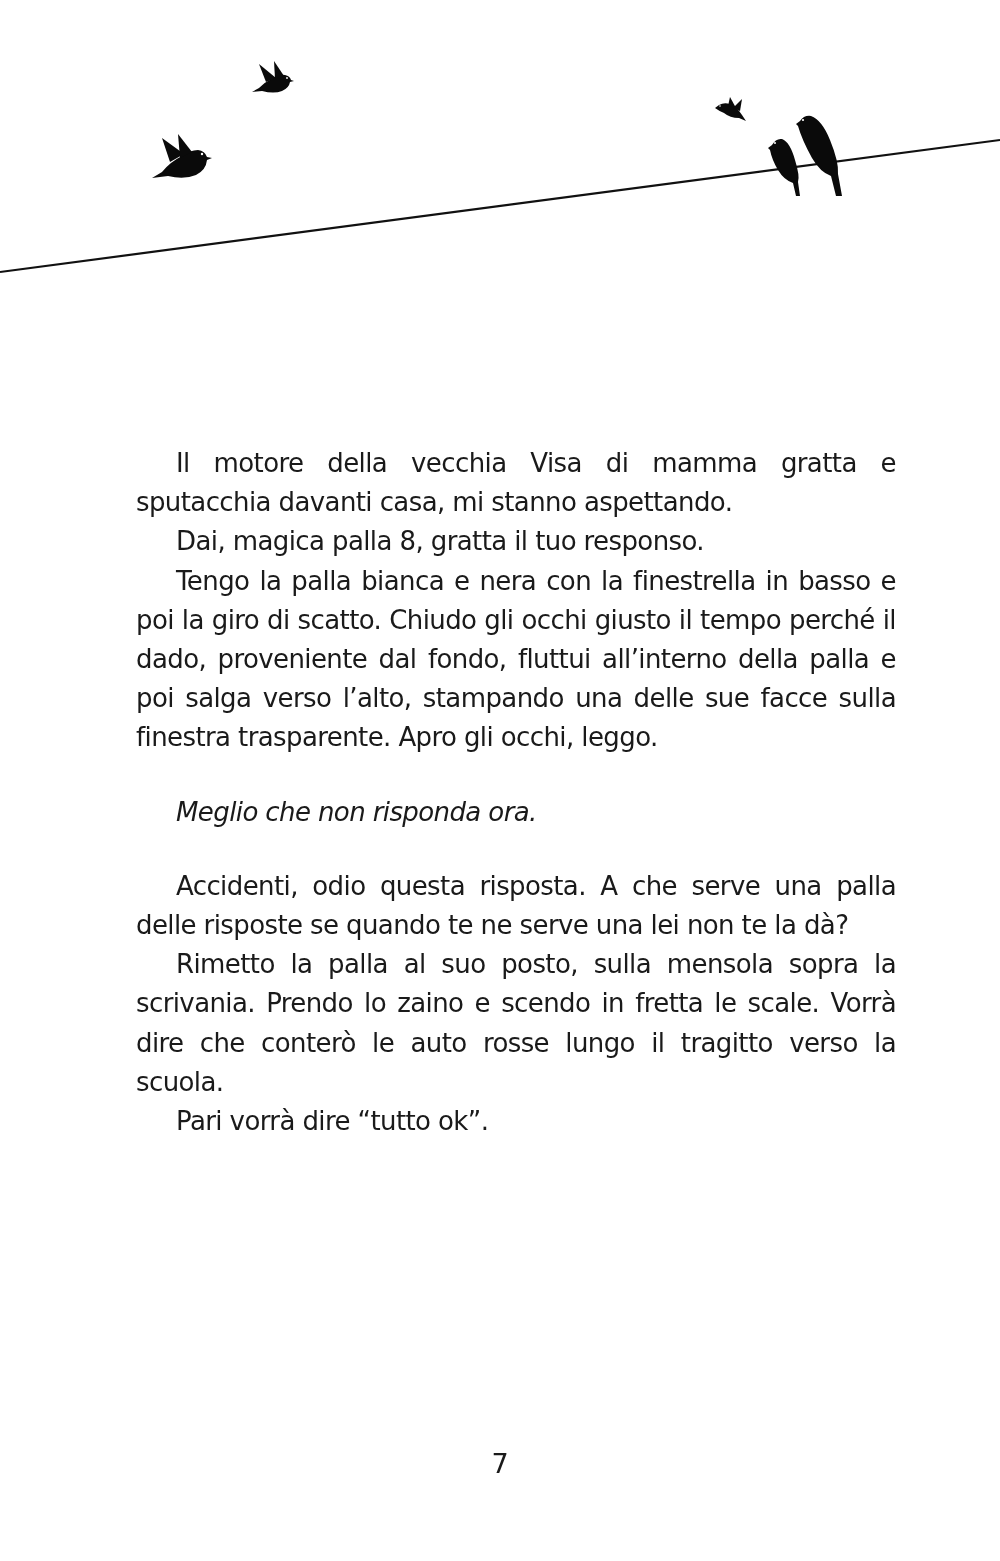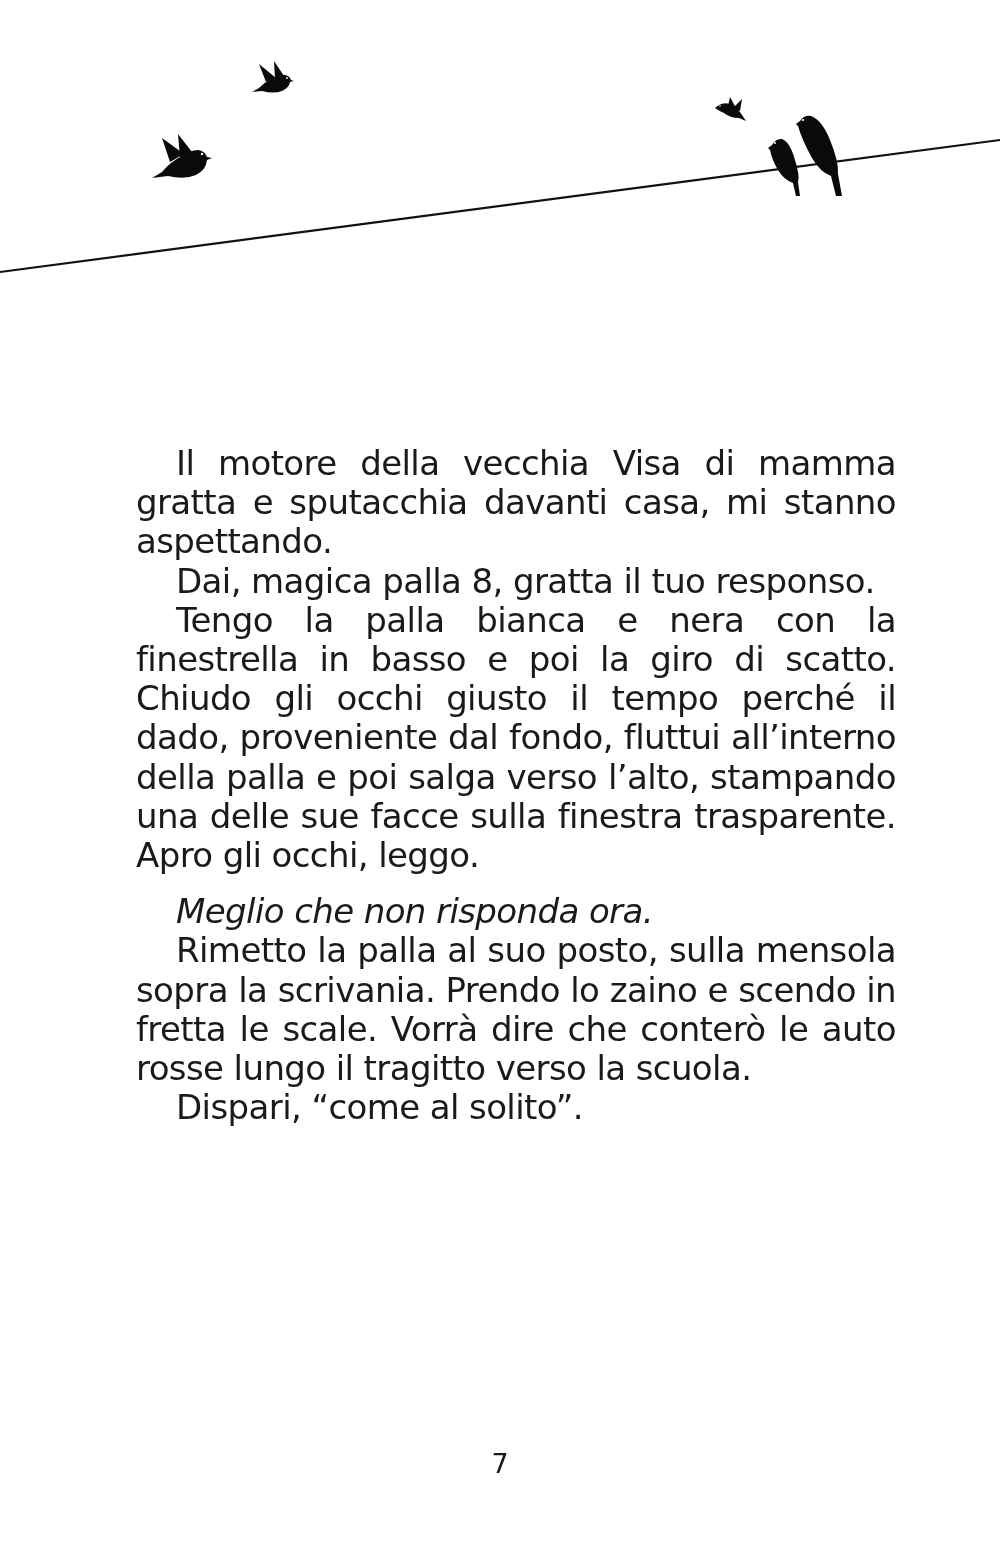--- a/index.html
+++ b/index.html
@@ -4,33 +4,33 @@
   <style>
     html, body { margin: 0; padding: 0; background: #ffffff; }
     body { width: 1000px; height: 1561px; position: relative; overflow: hidden; }
     .illustration { position: absolute; left: 0; top: 0; width: 1000px; height: 300px; }
     .text-block {
       position: absolute;
       left: 136px;
       top: 444px;
       width: 760px;
       font-family: "DejaVu Sans", sans-serif;
-      font-size: 34px;
+      font-size: 26px;
       line-height: 39.2px;
       color: #1a1a1a;
       letter-spacing: -0.6px;
       word-spacing: 0px;
     }
     .text-block p {
       margin: 0;
       text-indent: 40px;
       text-align: justify;
       text-align-last: left;
     }
-    .text-block p.gap { margin-top: 17px; }
+    .text-block p.gap { margin-top: 35px; }
     .text-block p.italic { font-style: italic; }
     .page-number {
       position: absolute;
       left: 0; width: 1000px;
       top: 1448px;
       text-align: center;
       font-family: "DejaVu Sans", sans-serif;
       font-size: 27px;
       color: #1a1a1a;
     }
@@ -73,17 +73,18 @@
     <path d="M796,124 L800,121 Q804,115 811,116 Q822,120 830,140 Q839,162 838,174 L842,196 L836,196 L831,176 Q820,172 812,158 Q802,140 798,126 Z"></path>
     <circle cx="803" cy="120" r="1.1" fill="#fff"></circle>
   </g>
 </svg>
 
 <div class="text-block">
   <p>Il motore della vecchia Visa di mamma gratta e sputacchia davanti casa, mi stanno aspettando.</p>
   <p>Dai, magica palla 8, gratta il tuo responso.</p>
   <p>Tengo la palla bianca e nera con la finestrella in basso e poi la giro di scatto. Chiudo gli occhi giusto il tempo perché il dado, proveniente dal fondo, fluttui all’interno della palla e poi salga verso l’alto, stampando una delle sue facce sulla finestra trasparente. Apro gli occhi, leggo.</p>
   <p class="gap italic">Meglio che non risponda ora.</p>
+  <p class="gap">Accidenti, odio questa risposta. A che serve una palla delle risposte se quando te ne serve una lei non te la dà?</p>
   <p>Rimetto la palla al suo posto, sulla mensola sopra la scrivania. Prendo lo zaino e scendo in fretta le scale. Vorrà dire che conterò le auto rosse lungo il tragitto verso la scuola.</p>
-  <p>Dispari, “come al solito”.</p>
+  <p>Pari vorrà dire “tutto ok”.</p>
 </div>
 
 <div class="page-number">7</div>
 
 </body></html>

